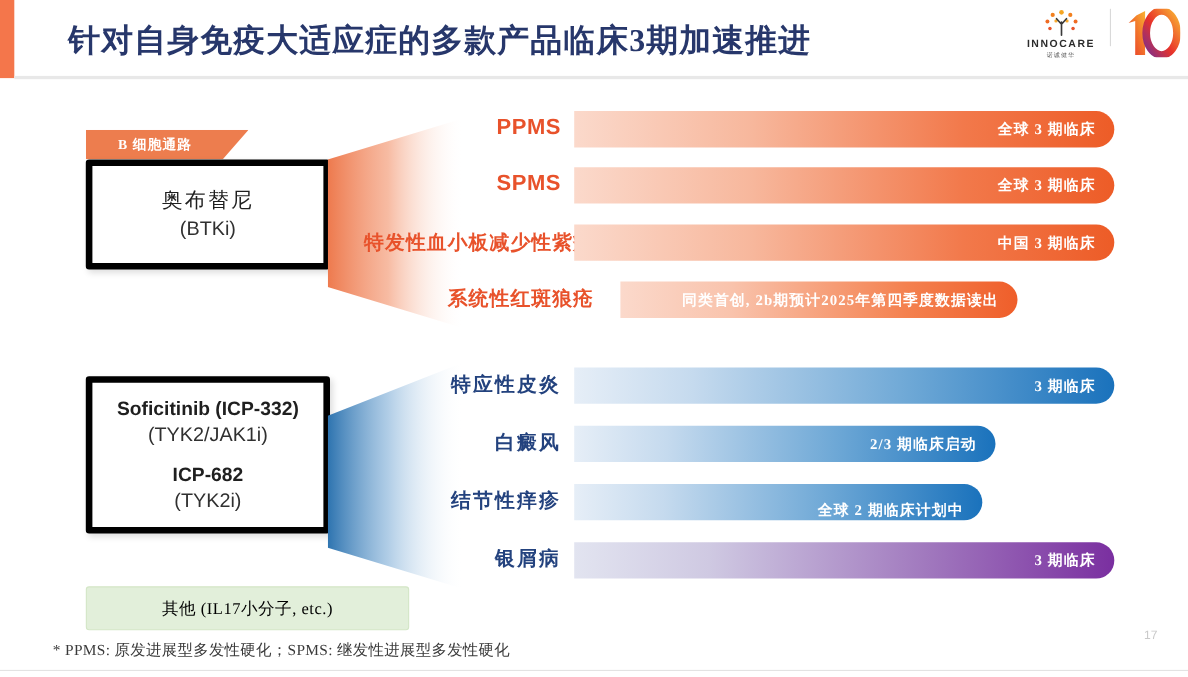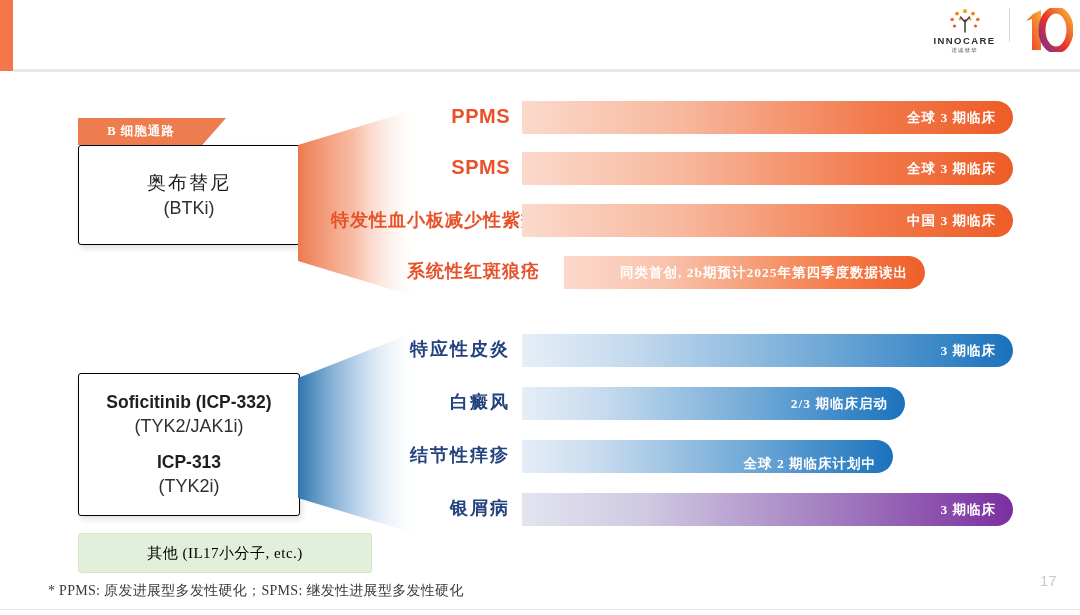--- a/index.html
+++ b/index.html
@@ -122,38 +122,38 @@
     left: 78px;
     top: 328px;
     width: 148px;
     background: #2B6CA9;
     clip-path: polygon(0 0, 100% 0, 84% 100%, 0 100%);
   }
 
   .drug-box {
     position: absolute;
     background: #FFFFFF;
-    border: 1px solid #000000;
+    border: 6px solid #000000;
     border-radius: 3px;
     box-shadow: 2px 3px 6px rgba(0,0,0,0.13);
     box-sizing: border-box;
     display: flex;
     flex-direction: column;
     align-items: center;
     justify-content: center;
   }
   .db-orange {
     left: 78px;
     top: 145px;
     width: 222px;
     height: 100px;
   }
   .db-blue {
     left: 78px;
-    top: 373px;
+    top: 342px;
     width: 222px;
     height: 143px;
   }
   .drug-cn {
     font-family: "Liberation Serif", "DejaVu Serif", serif;
     font-size: 19px;
     color: #1F1F1F;
     letter-spacing: 2px;
     line-height: 26px;
   }
@@ -270,39 +270,40 @@
     font-family: "Liberation Serif", "DejaVu Serif", serif;
     font-size: 14px;
     color: #3A3A3A;
     letter-spacing: 0.3px;
     white-space: nowrap;
   }
   .page-num {
     position: absolute;
     left: 1040px;
     top: 572px;
-    font-size: 15px;
+    font-size: 11px;
     color: #C9C9C9;
   }
   .footer-rule {
     position: absolute;
     left: 0;
     top: 609px;
     width: 1080px;
     height: 1px;
     background: #E3E3E3;
   }
 </style>
 </head>
 <body>
 
 <div id="slide">
 
   <div class="accent-bar"></div>
   <div class="header-rule"></div>
+  <div class="slide-title">针对自身免疫大适应症的多款产品临床3期加速推进</div>
 
   <div class="logo-wrap">
     <div class="logo-innocare">
       <div class="logo-mark">
         <svg width="34" height="26" viewBox="0 0 34 26">
           <circle cx="17" cy="3.2" r="2.1" fill="#F5A623"></circle>
           <circle cx="9" cy="5.6" r="1.9" fill="#F2801F"></circle>
           <circle cx="25" cy="5.6" r="1.9" fill="#F2801F"></circle>
           <circle cx="4.2" cy="11.5" r="1.8" fill="#EF6B23"></circle>
           <circle cx="29.8" cy="11.5" r="1.8" fill="#EF6B23"></circle>
@@ -373,21 +374,21 @@
 
   <div class="ind-label lbl-cn-orange" style="left:320px; top:259px; width:220px;">系统性红斑狼疮</div>
   <div class="bar bar-orange-4" style="left:564px; top:256px; width:361px;">
     <span class="bar-text">同类首创, 2b期预计2025年第四季度数据读出</span>
   </div>
 
   <div class="drug-box db-blue">
     <div class="drug-en-bold">Soficitinib (ICP-332)</div>
     <div class="drug-en">(TYK2/JAK1i)</div>
     <div class="drug-gap"></div>
-    <div class="drug-en-bold">ICP-313</div>
+    <div class="drug-en-bold">ICP-682</div>
     <div class="drug-en">(TYK2i)</div>
   </div>
 
   <div class="funnel funnel-blue">
     <svg width="122" height="205" viewBox="0 0 122 205" preserveAspectRatio="none">
       <defs>
         <linearGradient id="fb" x1="0" y1="0" x2="1" y2="0">
           <stop offset="0%" stop-color="#2E74B0" stop-opacity="1"></stop>
           <stop offset="45%" stop-color="#8FB8DC" stop-opacity="0.70"></stop>
           <stop offset="100%" stop-color="#FFFFFF" stop-opacity="0.05"></stop>

